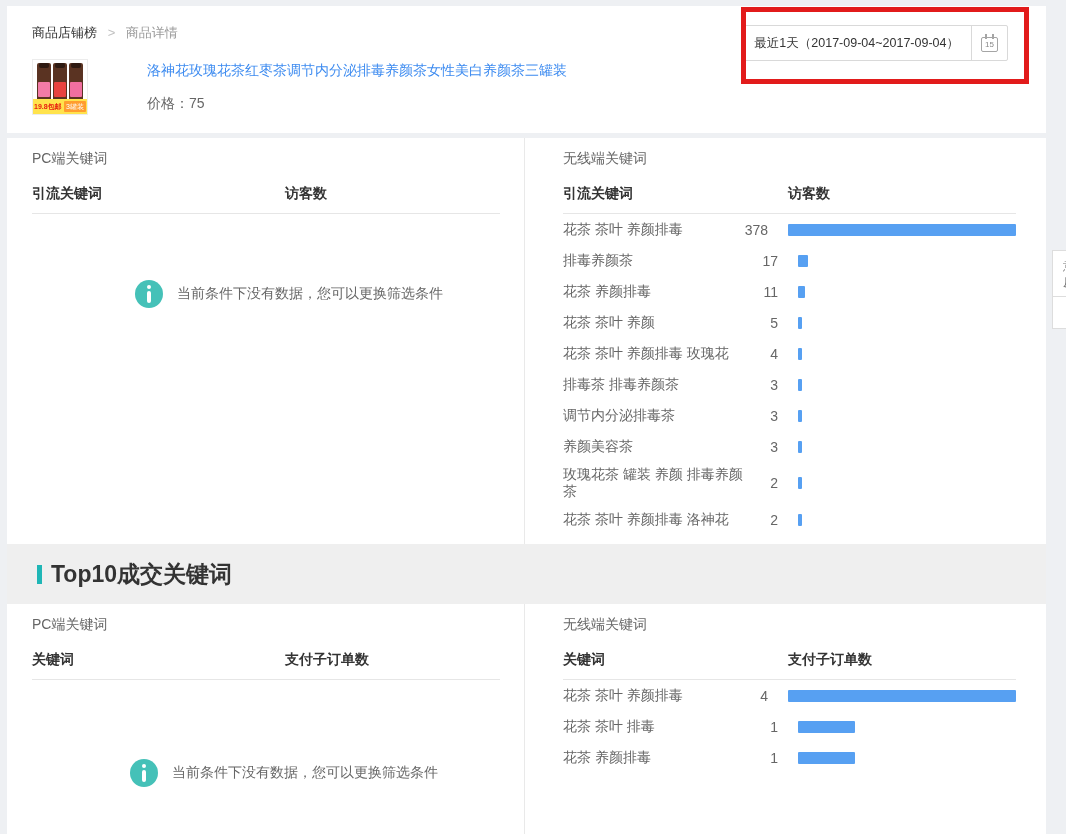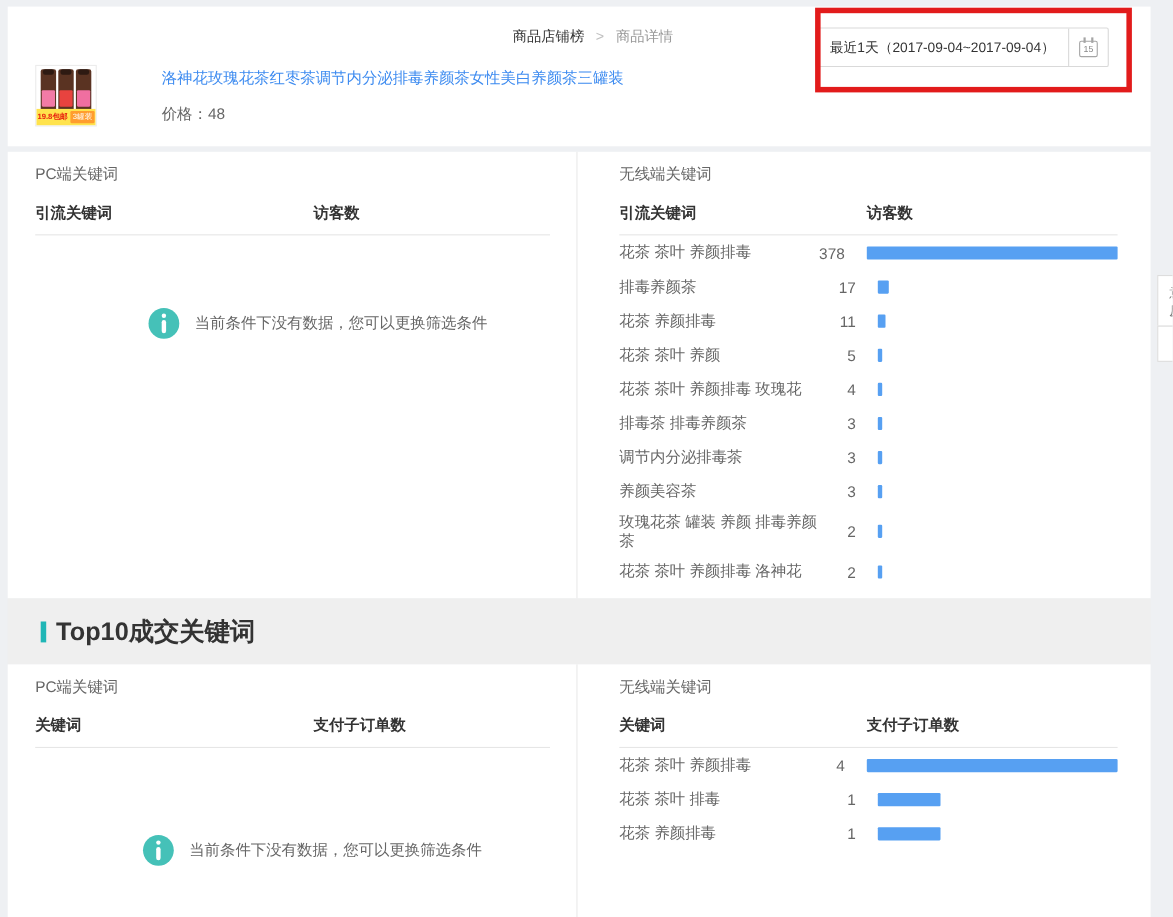--- a/index.html
+++ b/index.html
@@ -8,21 +8,21 @@
     position:relative;
     overflow:hidden;
     background:#eef0f3;
     font-family:"Liberation Sans","DejaVu Sans",sans-serif;
     color:#333;
   }
   .panel { position:absolute; left:7px; width:1039px; background:#fff; }
 
   
   #panel-header { top:6px; height:127px; }
-  .breadcrumb { padding:18px 0 0 25px; font-size:13px;text-align:center; }
+  .breadcrumb { padding:18px 0 0 25px; font-size:13px; }
   .breadcrumb .bc-parent { color:#333; cursor:pointer; }
   .breadcrumb .bc-sep { color:#c0c0c0; margin:0 7px; }
   .breadcrumb .bc-current { color:#999; }
   .product-row { display:flex; margin:17px 0 0 25px;gap:44px; }
   .thumb { width:56px; height:56px; background:#fff; border:1px solid #ececec; position:relative; overflow:hidden; flex:none; cursor:pointer; }
   .jars { display:flex; gap:2px; padding:3px 4px 0 4px; }
   .jar { flex:1; height:37px; background:#5a3322; border-radius:2px 2px 1px 1px; position:relative; }
   .jar::before { content:""; position:absolute; top:0; left:2px; right:2px; height:5px; background:#2e1a12; border-radius:2px; }
   .jar .jar-label { position:absolute; bottom:3px; left:1px; right:1px; height:15px; border-radius:1px; }
   .jar1 .jar-label { background:#f27ba6; }
@@ -104,21 +104,21 @@
             <div class="jar-label"></div>
           </div>
       </div>
       <div class="thumb-badge">
         <span class="badge-price">19.8包邮</span>
         <span class="badge-pack">3罐装</span>
       </div>
     </div>
     <div class="product-info">
       <div class="product-title">洛神花玫瑰花茶红枣茶调节内分泌排毒养颜茶女性美白养颜茶三罐装</div>
-      <div class="product-price">价格：48</div>
+      <div class="product-price">价格：75</div>
     </div>
   </div>
   <div class="date-picker">
     <span class="date-label">最近1天（2017-09-04~2017-09-04）</span>
     <span class="cal-seg">
       <span class="cal-icon">
         <span class="cal-num">15</span>
       </span>
     </span>
   </div>

